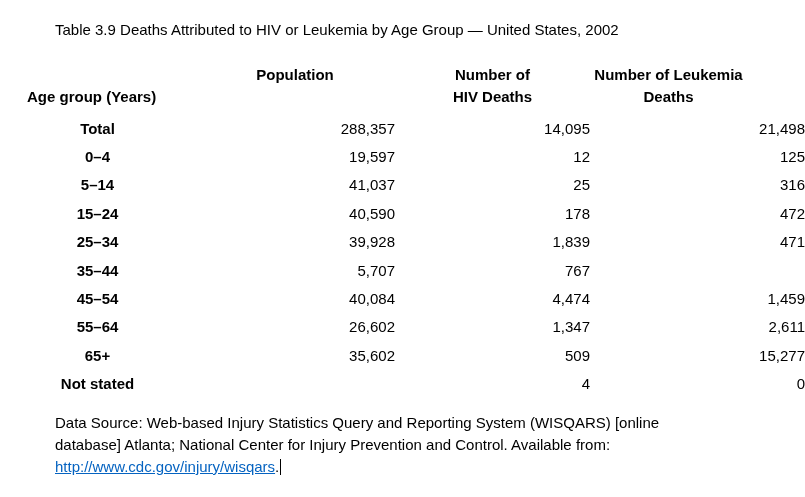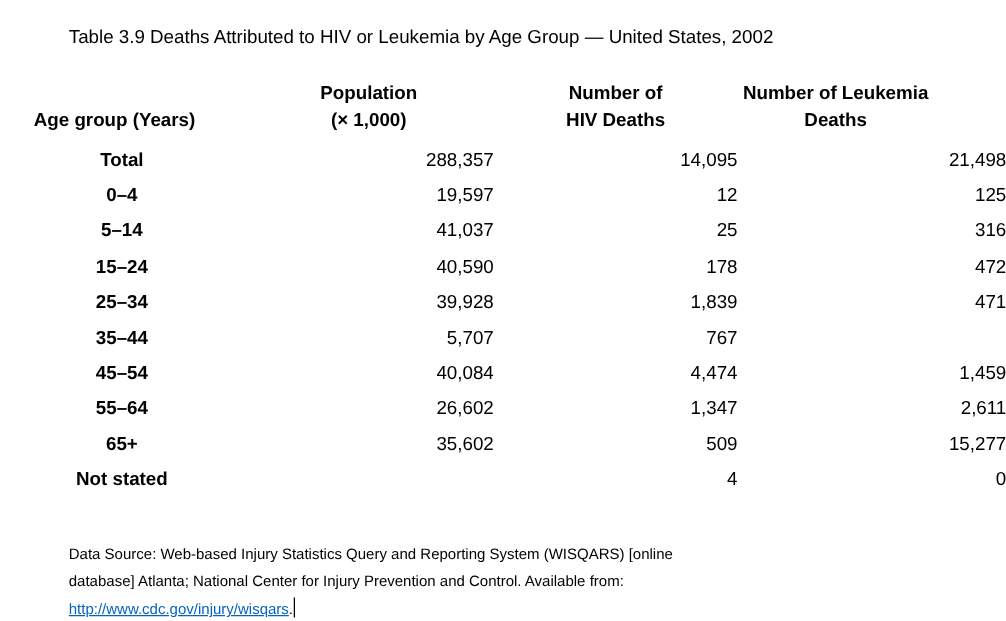--- a/index.html
+++ b/index.html
@@ -47,22 +47,22 @@
     grid-template-columns: 195px 200px 195px 215px;
     height: 28.4px;
     align-items: center;
     font-size: 15px;
   }
   .row .age { font-weight: 700; text-align: center; }
   .row .num { text-align: right; }
   .footer {
     position: absolute;
     left: 55px;
-    top: 432px;
-    font-size: 12px;
+    top: 412px;
+    font-size: 15px;
     line-height: 22px;
   }
   .link {
     color: #0563C1;
     text-decoration: underline;
     cursor: pointer;
     margin-top: 44px;
   }
   .caret {
     display: inline-block;
@@ -79,21 +79,20 @@
 <div class="page">
 
   <div class="title">Table 3.9 Deaths Attributed to HIV or Leukemia by Age Group — United States, 2002</div>
 
   <div class="table">
 
     <div class="hrow">
       <div class="hcell age">Age group (Years)</div>
       <div class="hcell">
         <div>Population</div>
-        <div>(× 1,000)</div>
       </div>
       <div class="hcell">
         <div>Number of</div>
         <div>HIV Deaths</div>
       </div>
       <div class="hcell leuk">
         <div>Number of Leukemia</div>
         <div>Deaths</div>
       </div>
     </div>

